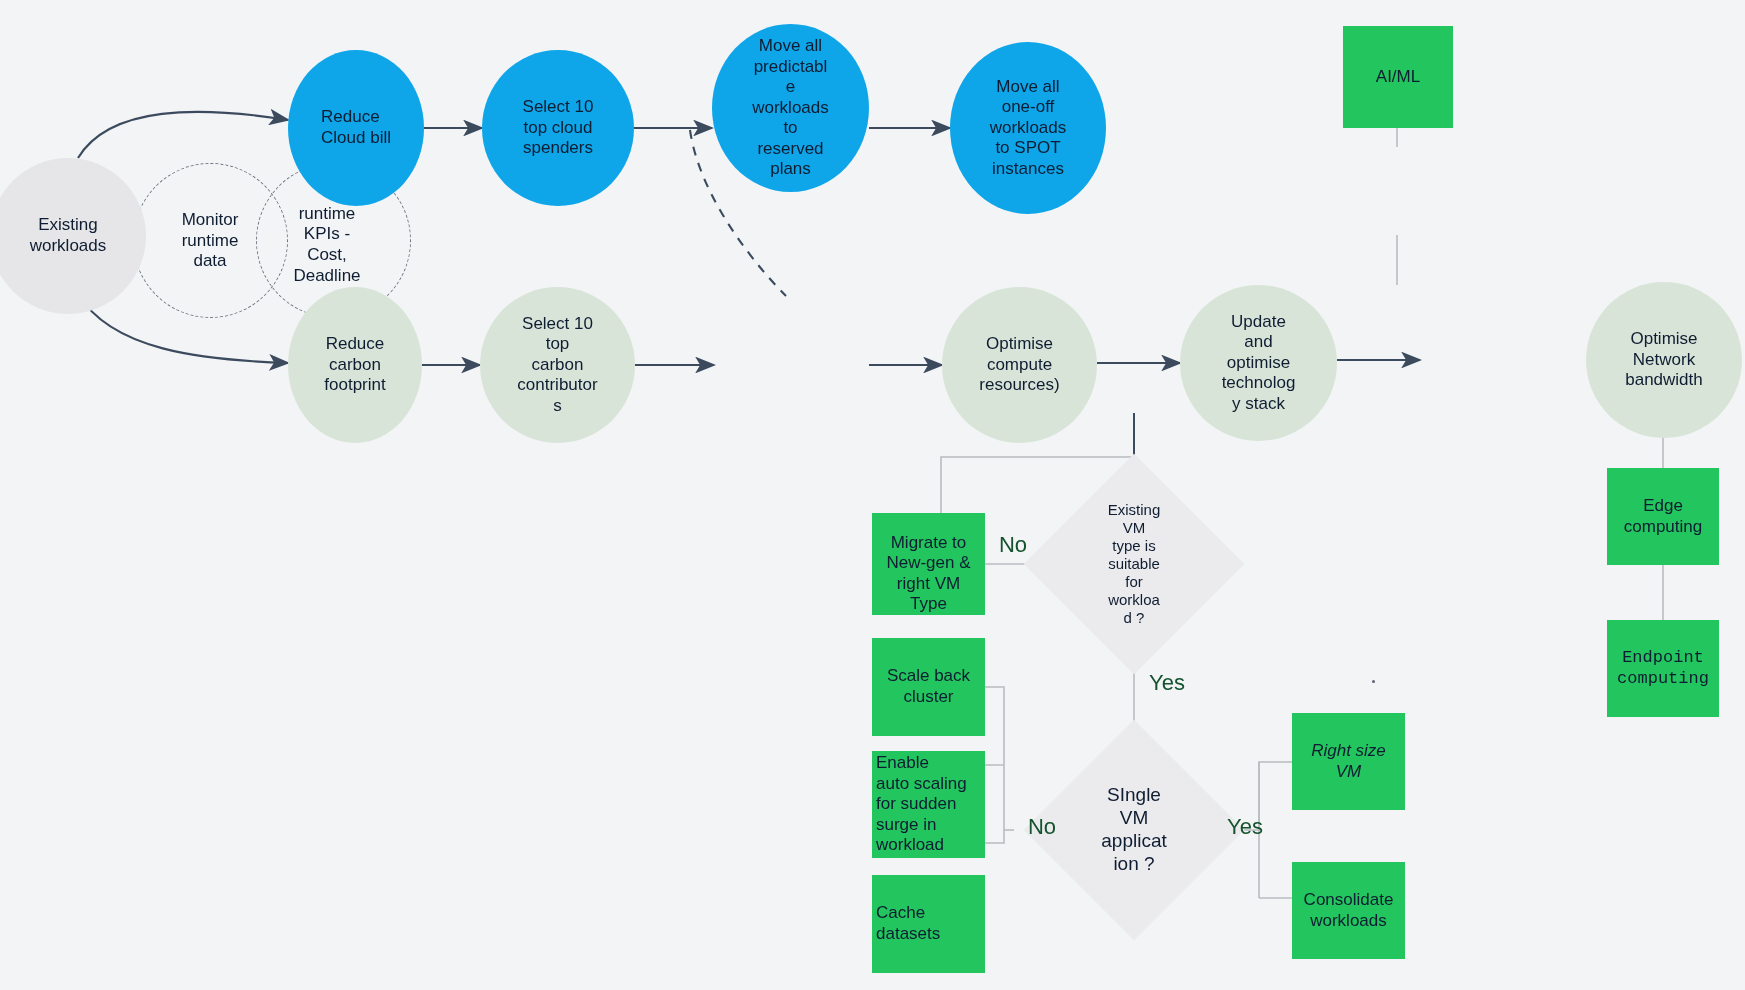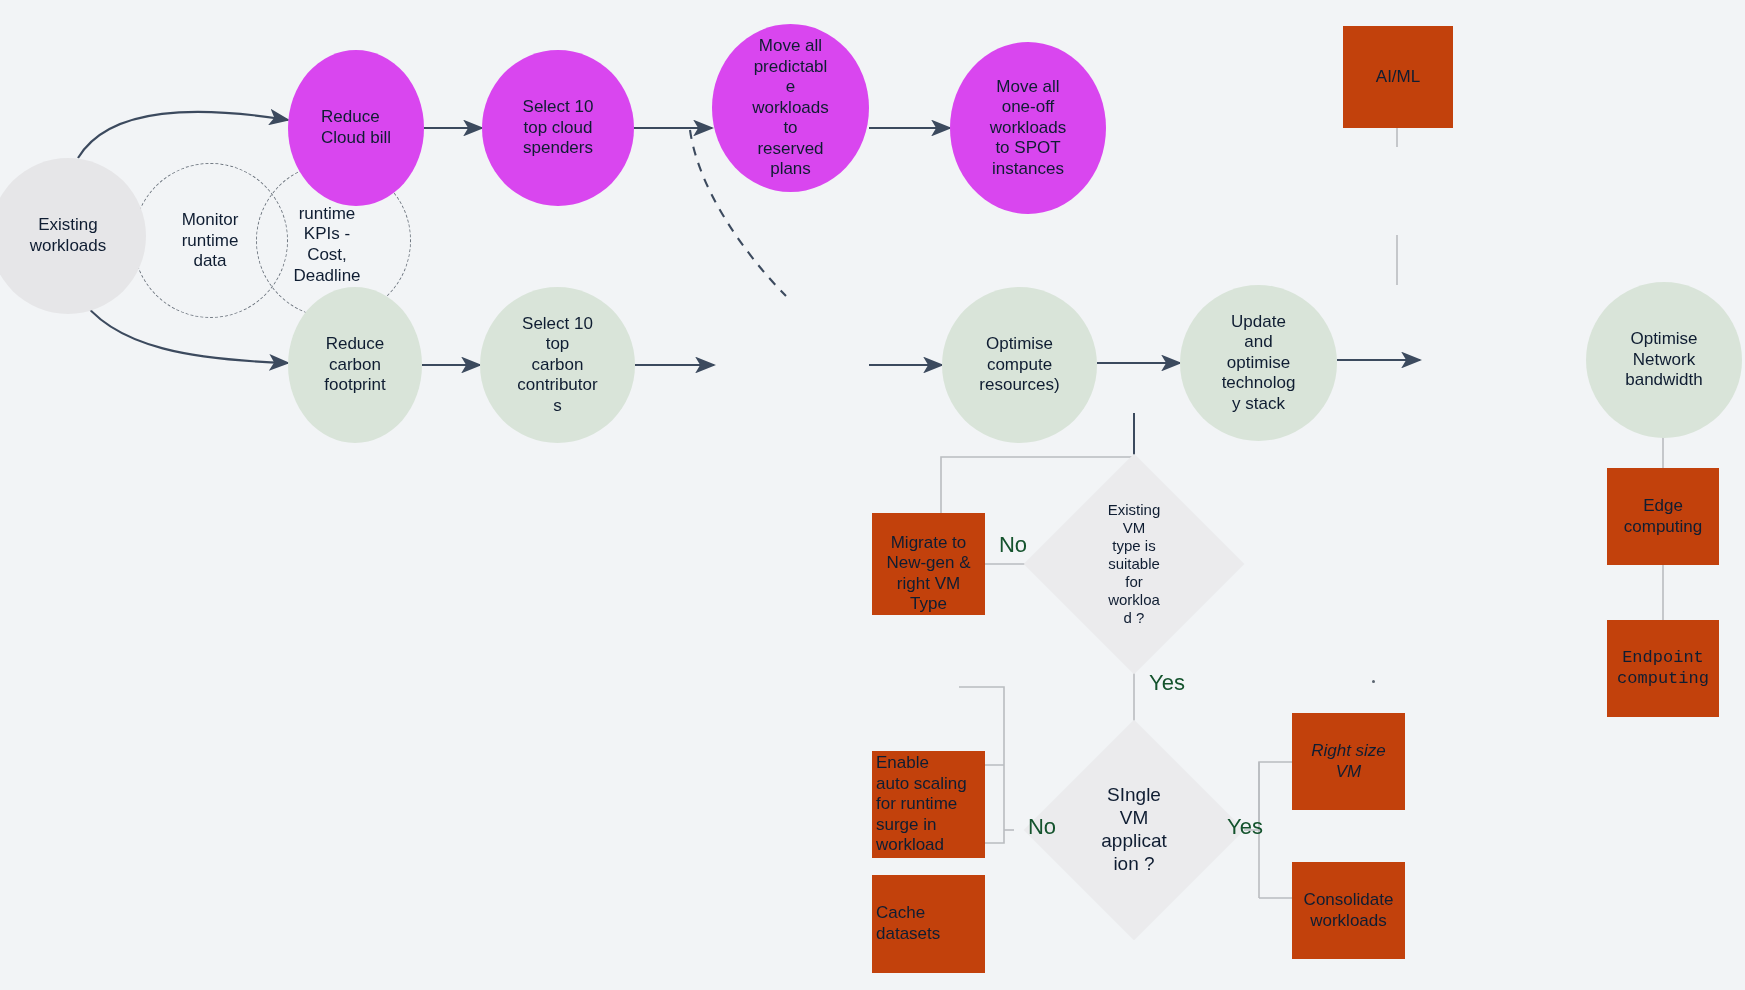--- a/index.html
+++ b/index.html
@@ -14,31 +14,31 @@
   #canvas{position:absolute;left:0;top:0;width:1745px;height:990px;}
   svg.edges{position:absolute;left:0;top:0;width:1745px;height:990px;pointer-events:none;}
 
   .node{position:absolute;display:flex;align-items:center;justify-content:center;box-sizing:border-box;}
   .node .lbl{
     font-size:17px;line-height:1.21;text-align:center;
     color:#0f1d32;white-space:pre-line;padding:0 4px;
   }
 
   .circ{border-radius:50%;}
-  .circ-beige{background:#d946ef;}
+  .circ-beige{background:#0ea5e9;}
   .circ-green{background:#d9e4d9;}
   .circ-grey{background:#e6e6e8;}
 
   .dashcirc{
     border-radius:50%;
     border:1.6px dashed #6f7780;
     background:transparent;
   }
 
-  .rect{background:#c2410c;}
+  .rect{background:#22c55e;}
 
   .diamond{background:transparent;}
   .diamond .dshape{
     position:absolute;left:0;top:0;width:100%;height:100%;
     background:#ebebed;
     transform:rotate(45deg);
   }
   .diamond .lbl{position:relative;z-index:2;}
 
   .edge-label{
@@ -218,25 +218,29 @@
 computing</span>
   </div>
 
   <div class="node rect" style="left:872px;top:513px;width:113px;height:102px;align-items:flex-end;">
     <span class="lbl">Migrate to
 New-gen &amp;
 right VM
 Type</span>
   </div>
 
+  <div class="node rect" style="left:872px;top:638px;width:113px;height:98px;">
+    <span class="lbl">Scale back
+cluster</span>
+  </div>
 
   <div class="node rect" style="left:872px;top:751px;width:113px;height:107px;justify-content:flex-start;">
     <span class="lbl left">Enable
 auto scaling
-for runtime
+for sudden
 surge in
 workload</span>
   </div>
 
   <div class="node rect" style="left:872px;top:875px;width:113px;height:98px;justify-content:flex-start;">
     <span class="lbl left">Cache
 datasets</span>
   </div>
 
   <div class="node rect" style="left:1292px;top:713px;width:113px;height:97px;font-style:italic;">

